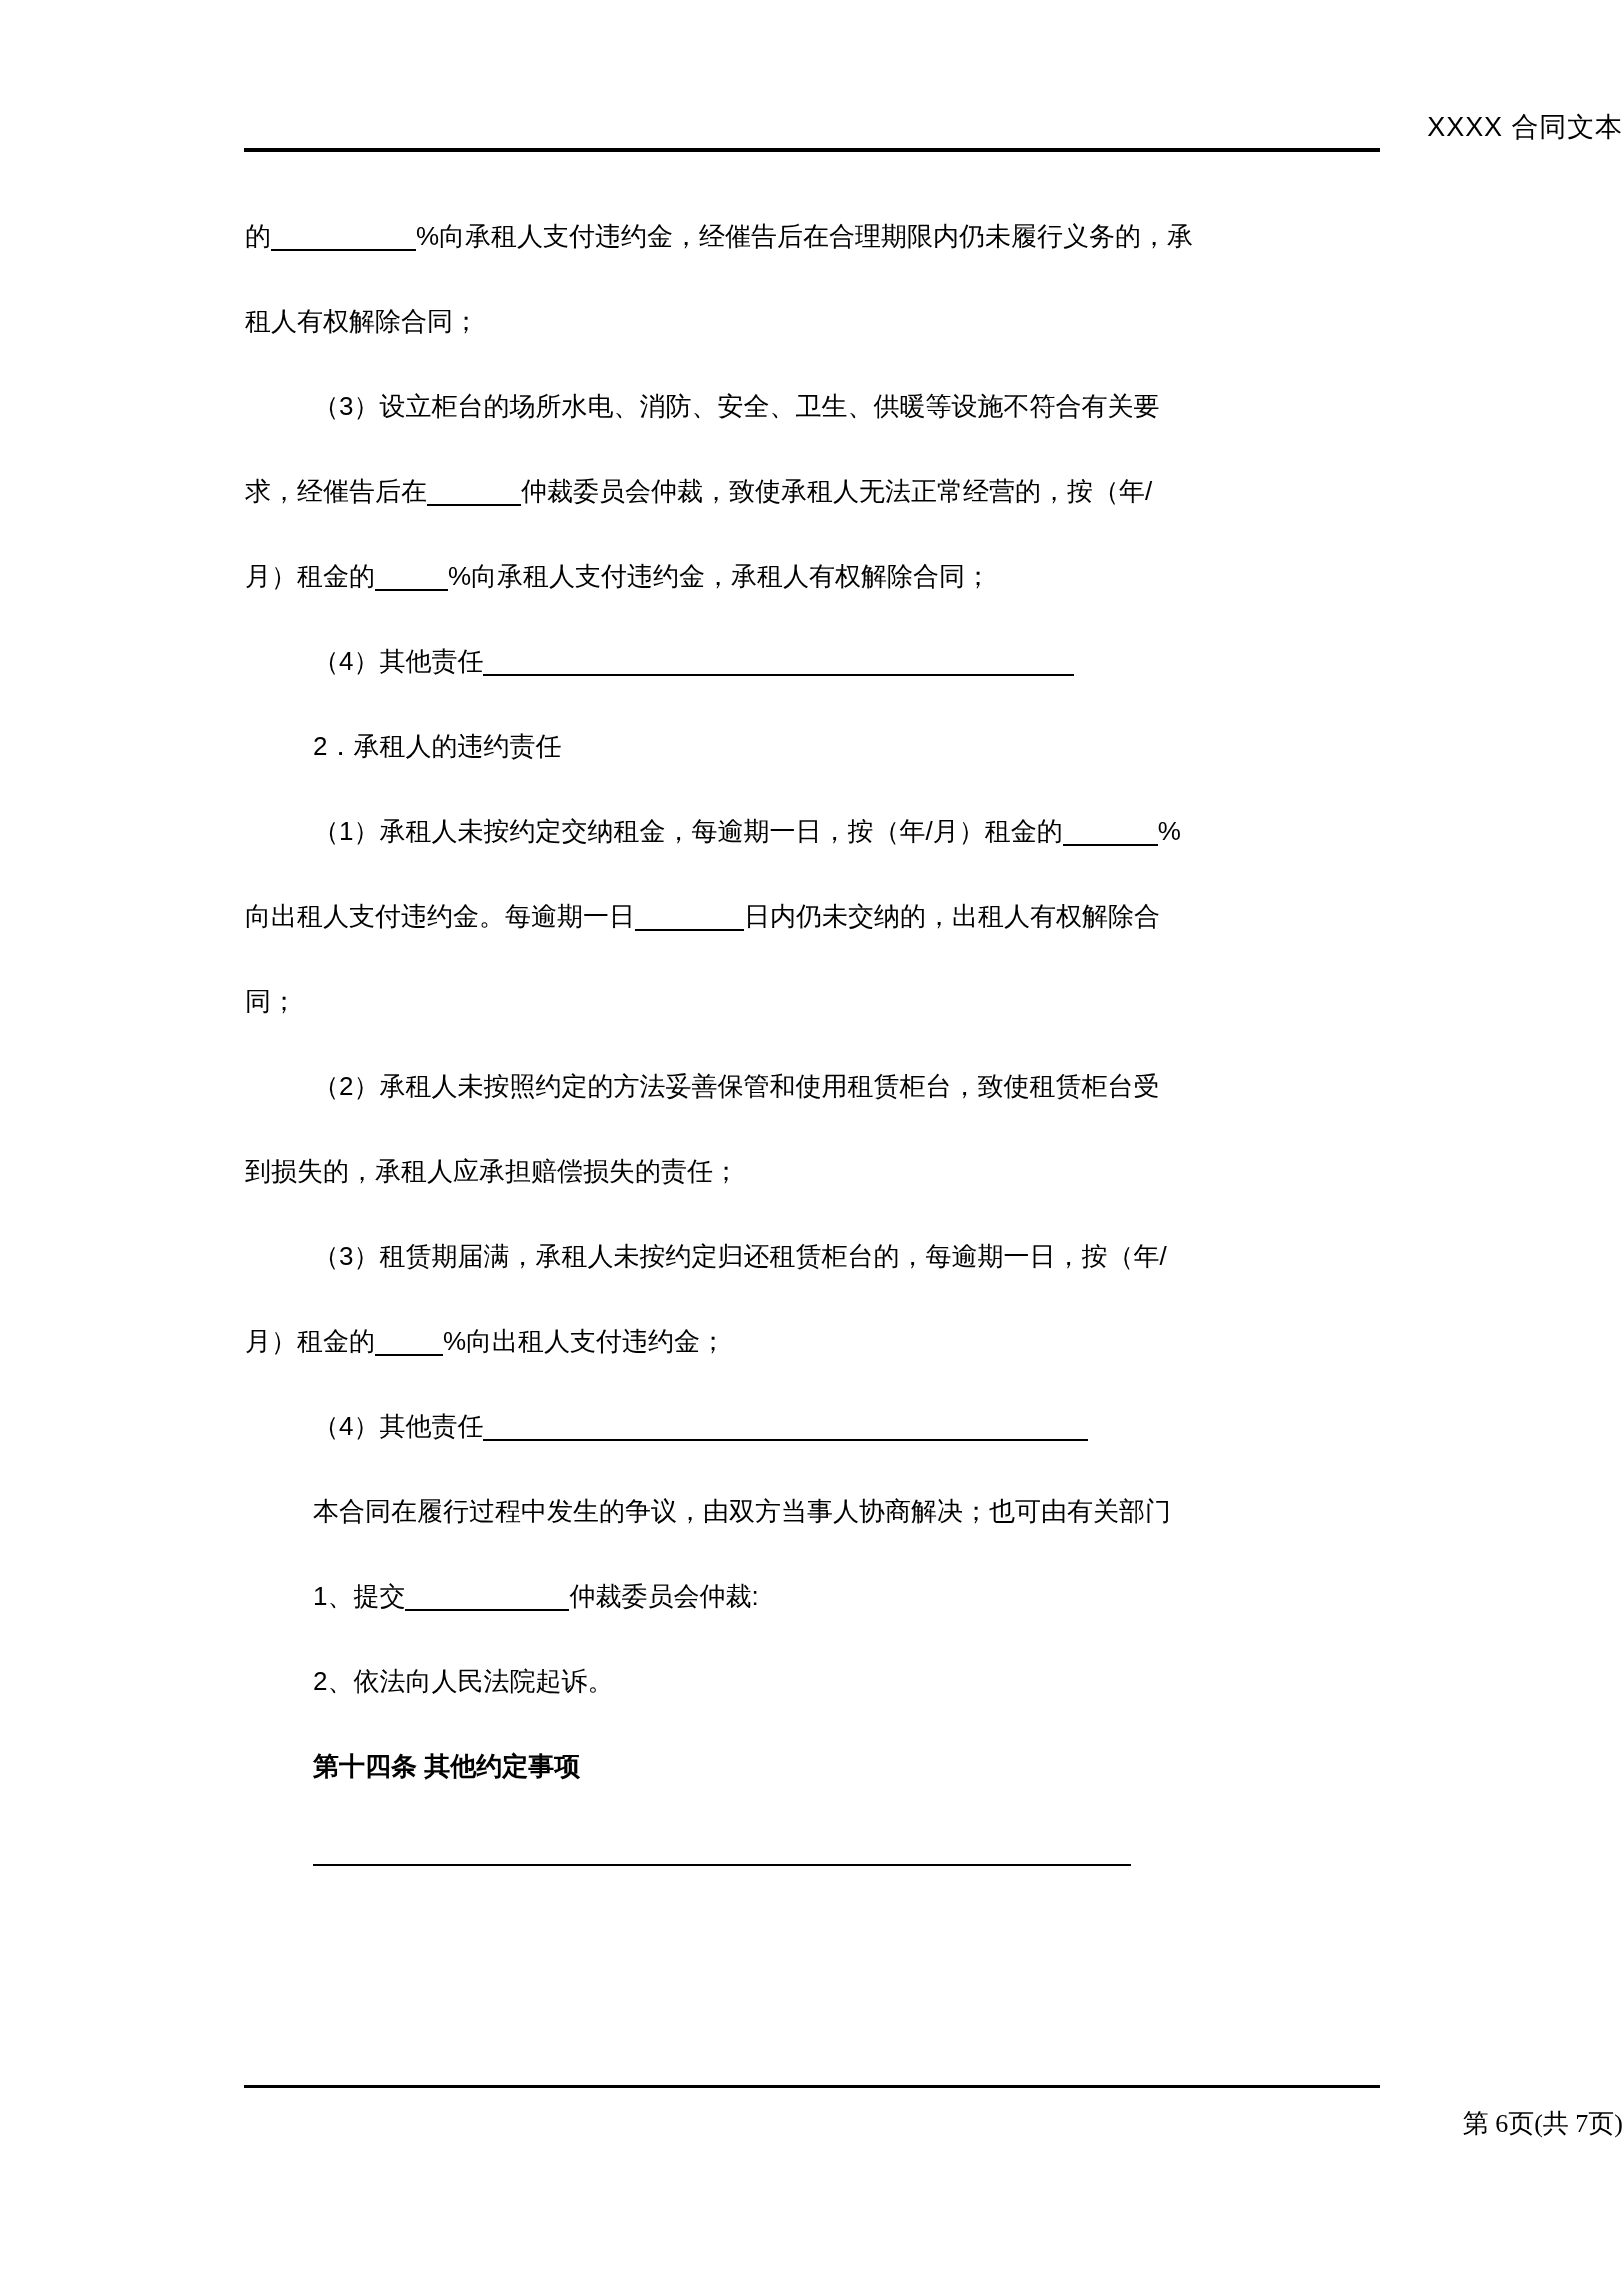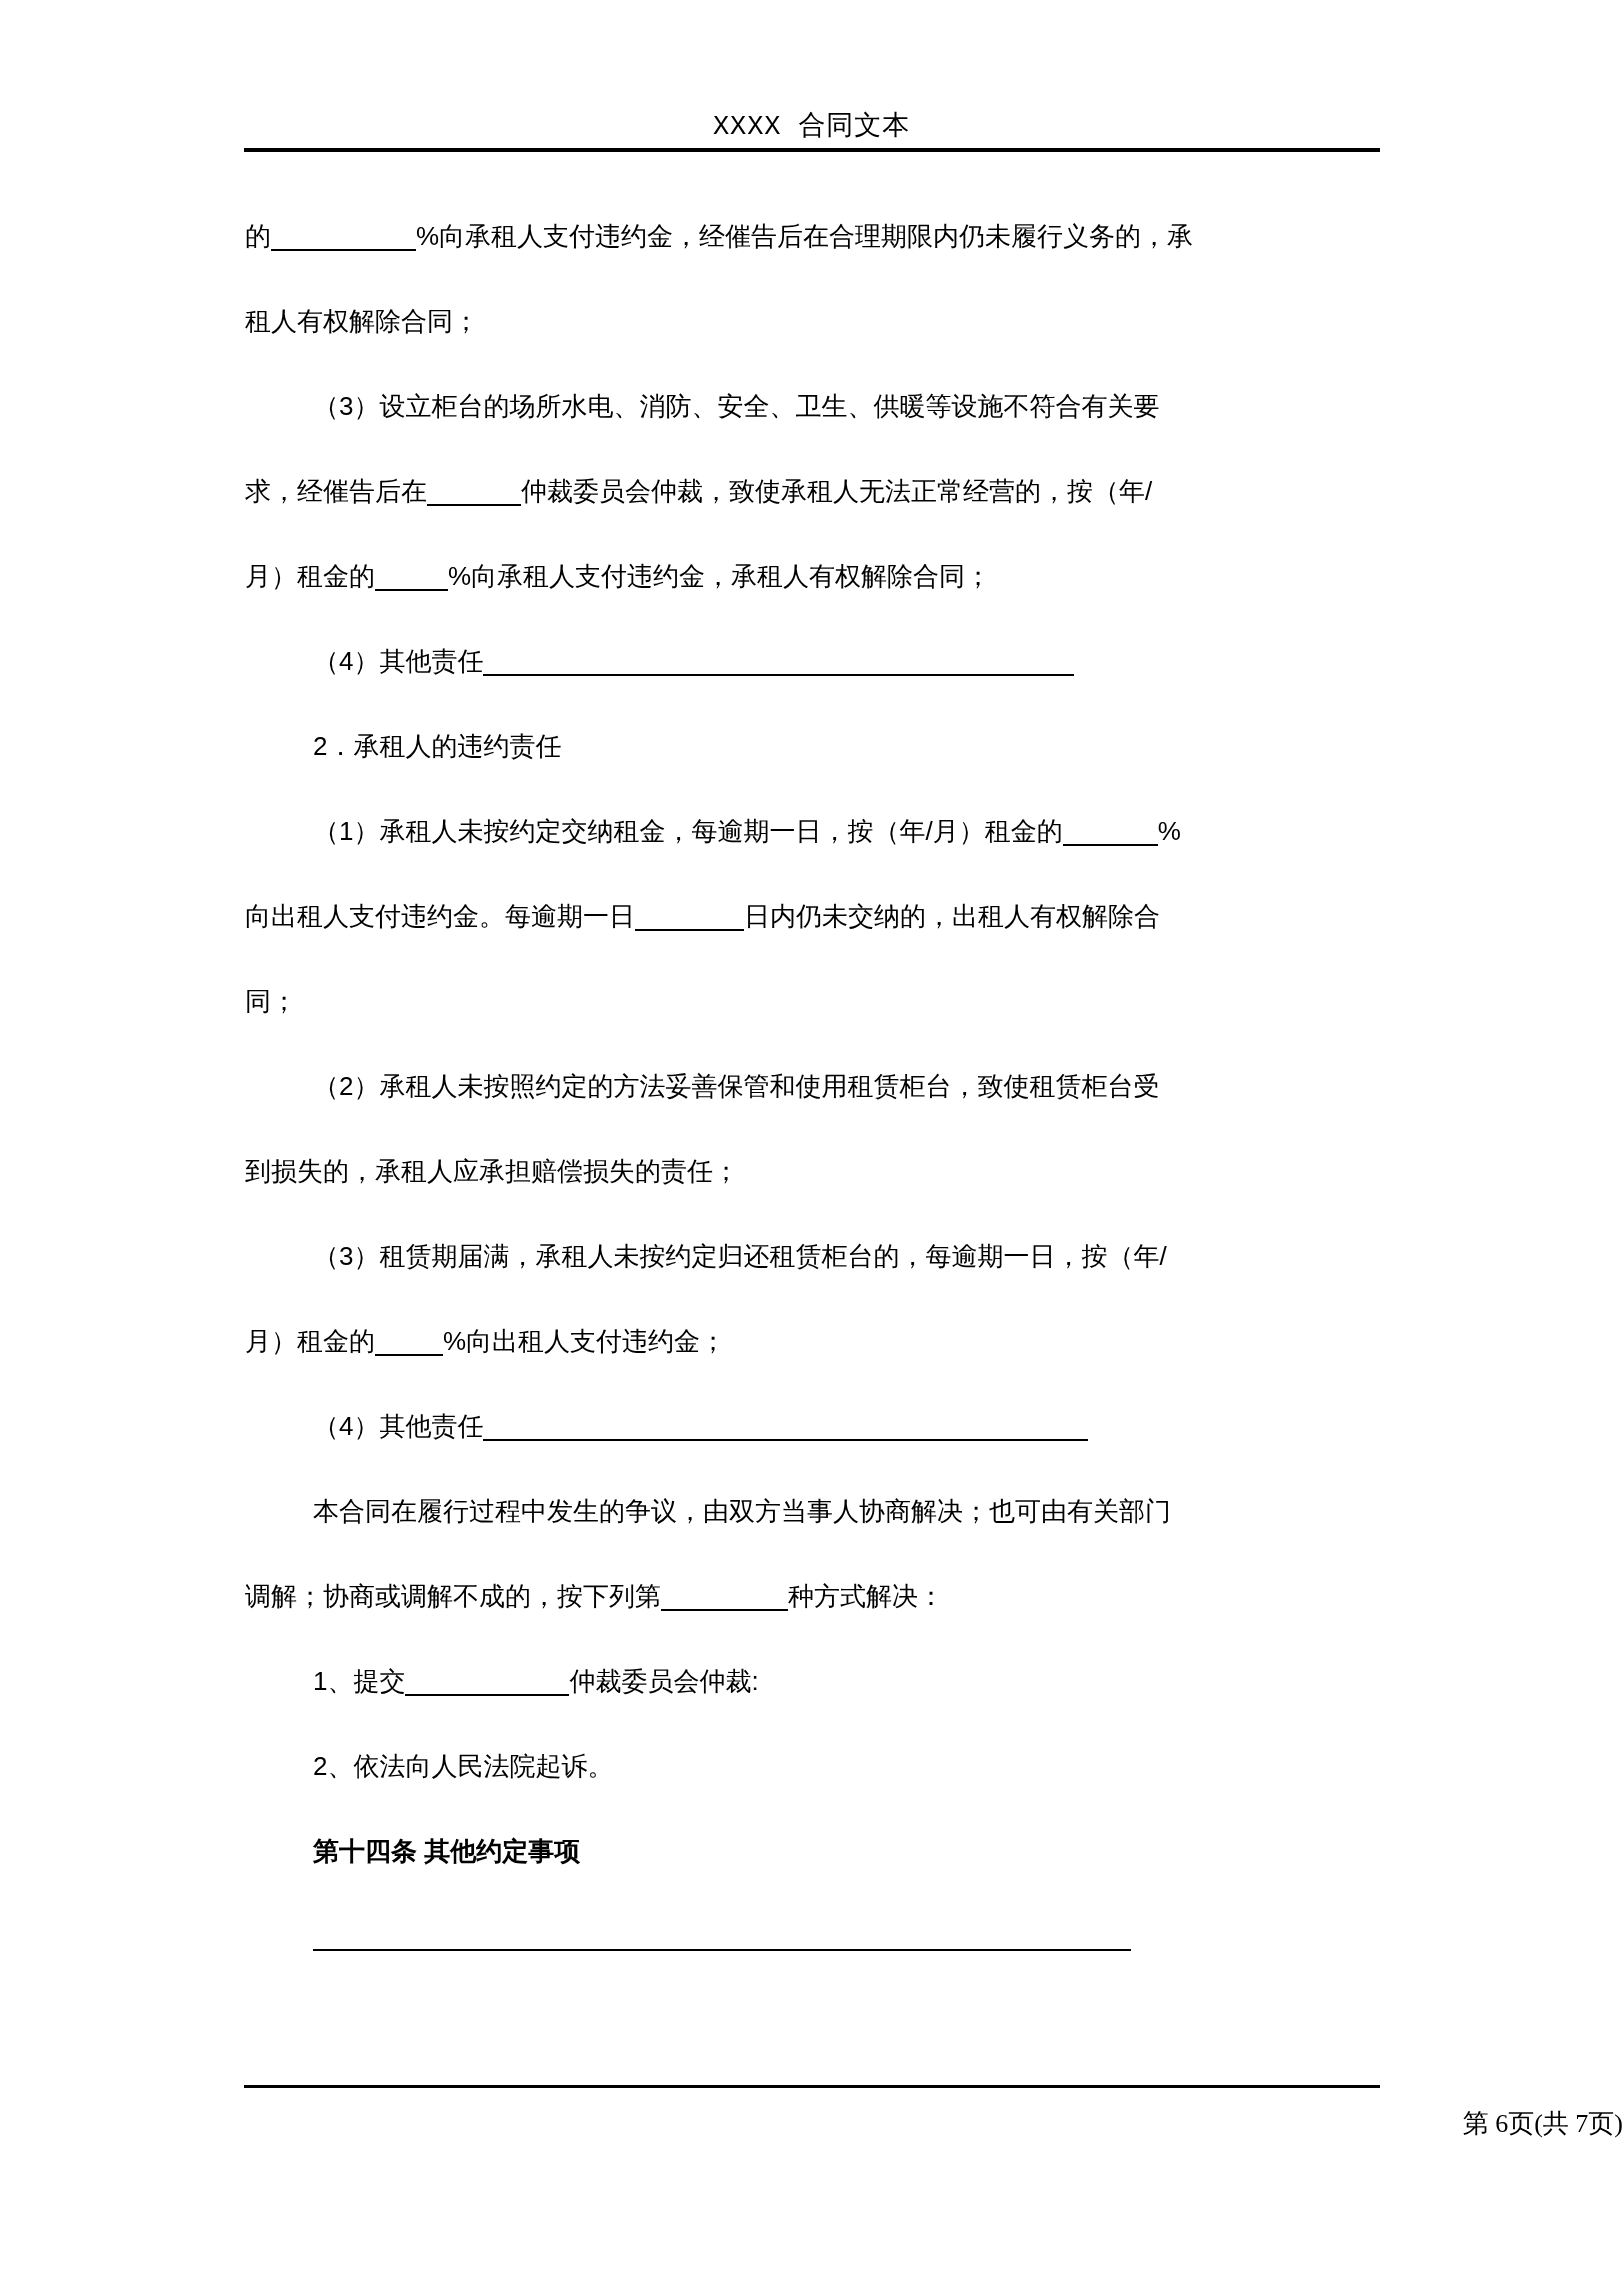--- a/index.html
+++ b/index.html
@@ -10,22 +10,22 @@
     background: #ffffff;
     font-family: "Liberation Sans", sans-serif;
     color: #000000;
     overflow: hidden;
   }
   .header-title {
     position: absolute;
     top: 111px;
     left: 0;
     width: 100%;
-    text-align: center;
-    font-family: Liberation Mono, monospace;
+    text-align: right;
+    font-family: Liberation Sans, sans-serif;
     font-size: 27px;
     line-height: 33px;
     letter-spacing: 0.9px;
     white-space: pre;
   }
   .header-rule {
     position: absolute;
     top: 148px;
     left: 244px;
     width: 1136px;
@@ -90,21 +90,20 @@
       <div class="line indent"><span>2．承租人的违约责任</span></div>
       <div class="line indent"><span>（1）承租人未按约定交纳租金，每逾期一日，按（年/月）租金的</span><span class="blank" style="width: 95px;"></span><span>%</span></div>
       <div class="line"><span>向出租人支付违约金。每逾期一日</span><span class="blank" style="width: 109px;"></span><span>日内仍未交纳的，出租人有权解除合</span></div>
       <div class="line"><span>同；</span></div>
       <div class="line indent"><span>（2）承租人未按照约定的方法妥善保管和使用租赁柜台，致使租赁柜台受</span></div>
       <div class="line"><span>到损失的，承租人应承担赔偿损失的责任；</span></div>
       <div class="line indent"><span>（3）租赁期届满，承租人未按约定归还租赁柜台的，每逾期一日，按（年/</span></div>
       <div class="line"><span>月）租金的</span><span class="blank" style="width: 68px;"></span><span>%向出租人支付违约金；</span></div>
       <div class="line indent"><span>（4）其他责任</span><span class="blank" style="width: 605px;"></span></div>
       <div class="line indent"><span>本合同在履行过程中发生的争议，由双方当事人协商解决；也可由有关部门</span></div>
-      <div class="line"><span>调解；协商或调解不成的，按下列第</span><span class="blank" style="width: 127px;"></span><span>种方式解决：</span></div>
       <div class="line indent"><span>1、提交</span><span class="blank" style="width: 164px;"></span><span>仲裁委员会仲裁:</span></div>
       <div class="line indent"><span>2、依法向人民法院起诉。</span></div>
       <div class="line indent bold"><span>第十四条 其他约定事项</span></div>
       <div class="line indent"><span class="blank" style="width: 818px;"></span></div>
     </div>
 
   <div class="footer-rule"></div>
   <div class="footer-page">第 6页(共 7页)</div>
 </div>
 

